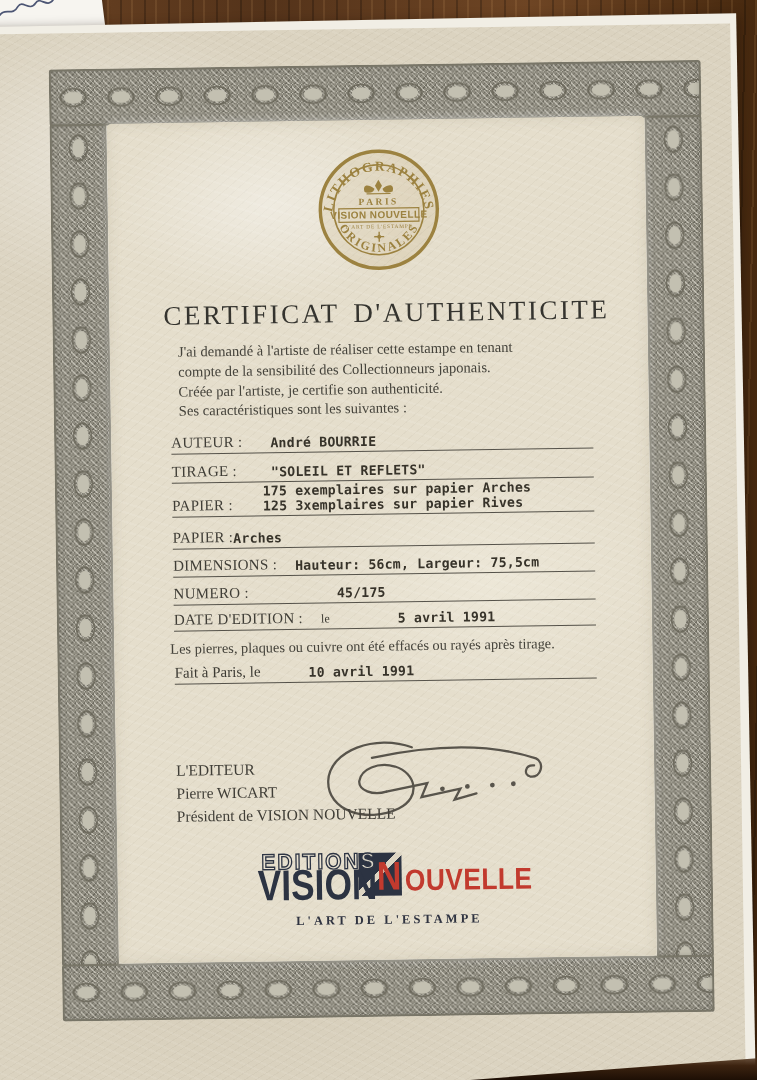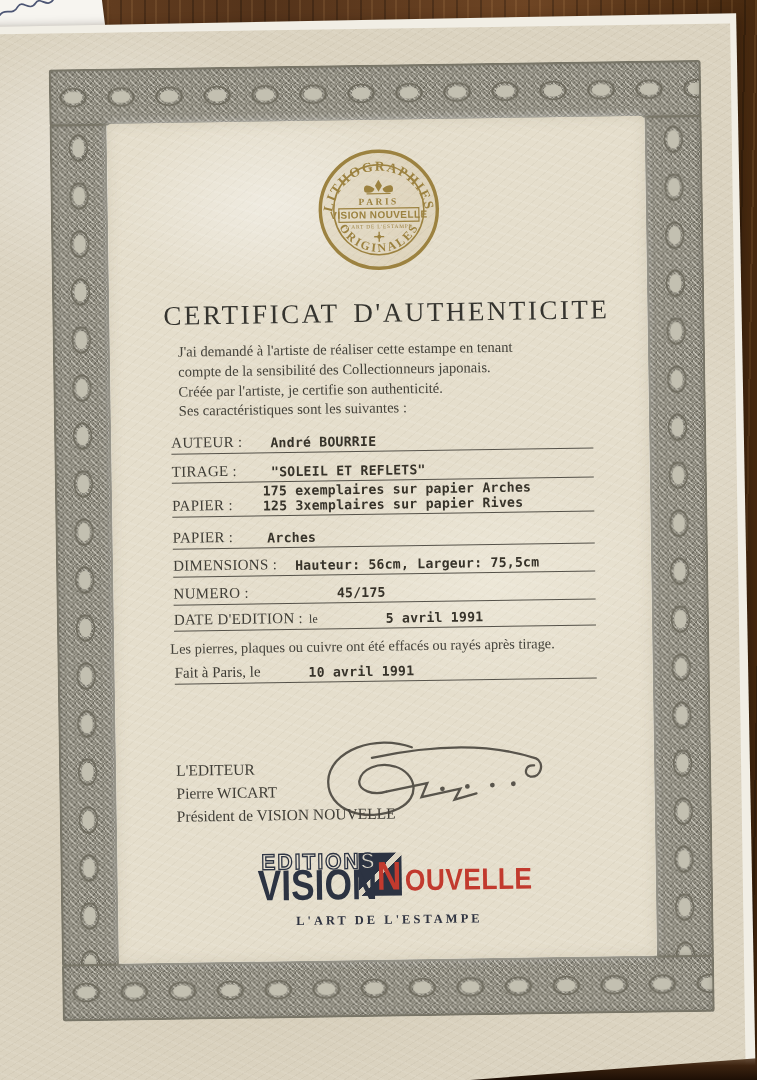--- a/index.html
+++ b/index.html
@@ -100,24 +100,24 @@
     display:flex; align-items:flex-end;
     border-bottom:1.5px solid #55524a; padding-bottom:2px;
   }
   .frow .lbl { font-size:15px; letter-spacing:.02em; white-space:nowrap; color:#403e37; }
   .mono { font-family:"DejaVu Sans Mono","Liberation Mono",monospace;
           font-size:13.2px; font-weight:bold; color:#37332a; letter-spacing:.2px; white-space:nowrap; }
   .r-auteur { margin-top:0; }  .r-auteur .mono { margin-left:28px; }
   .r-titre  { margin-top:9px; } .r-titre .mono { margin-left:34px; }
   .r-tirage { margin-top:0; }
   .r-tirage .vstack { margin-left:30px; line-height:14.5px; padding-top:2px; }
-  .r-papier { margin-top:12px; } .r-papier .mono { margin-left:34px; }
+  .r-papier { margin-top:12px; } .r-papier .mono { }
   .r-dimensions { margin-top:8px; } .r-dimensions .mono { margin-left:18px; }
   .r-numero { margin-top:8px; } .r-numero .mono { margin-left:88px; }
-  .r-date { margin-top:6px; } .r-date .prefix { font-size:12px; margin-left:6px; }
+  .r-date { margin-top:6px; } .r-date .prefix { font-size:12px; margin-left:18px; }
   .r-date .mono { margin-left:68px; }
 
   .legal { margin-top:9px; font-size:14.4px; color:#45433b; white-space:nowrap; transform:translateX(-4px); }
 
   .fait { display:flex; align-items:flex-end; margin-top:7px;
           border-bottom:1.5px solid #55524a; padding-bottom:2px; }
   .fait .lbl { font-size:15px; white-space:nowrap; }
   .fait .mono { margin-left:48px; }
 
   .publisher { position:relative; margin-top:74px; font-size:15.5px; line-height:23px; color:#403e37; }

